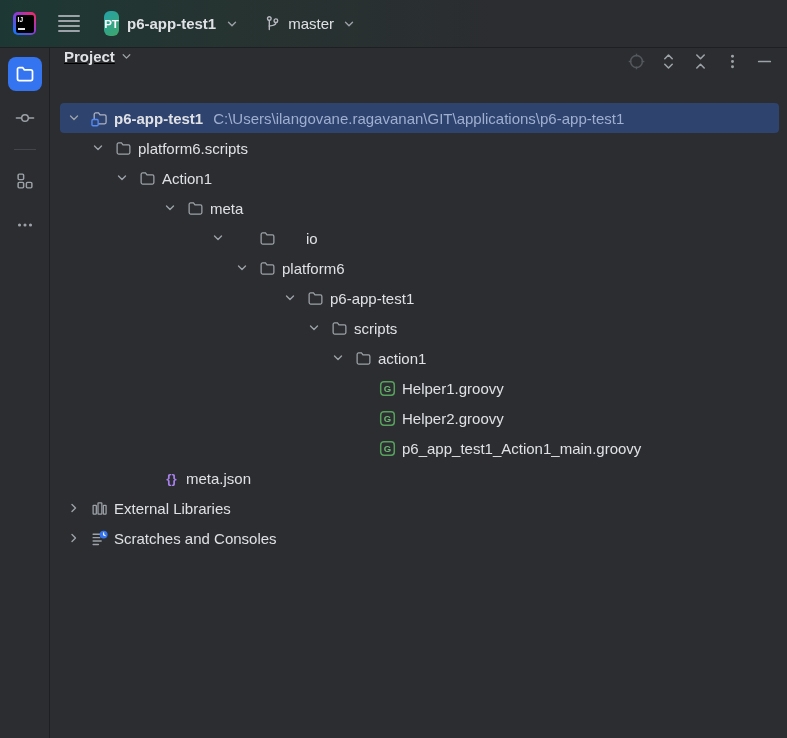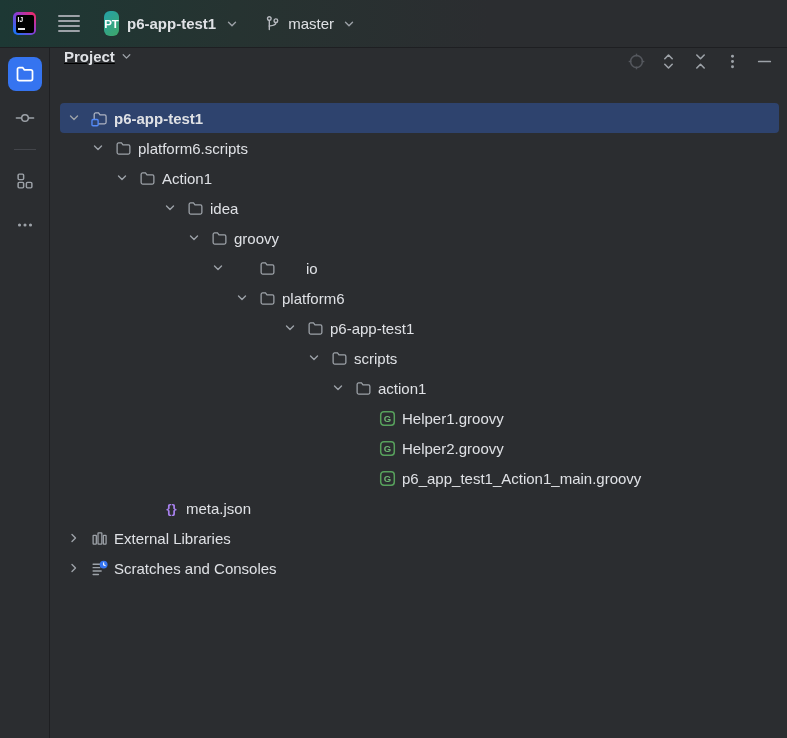--- a/index.html
+++ b/index.html
@@ -202,20 +202,21 @@
               <polyline points="4.5,6 8,9.5 11.5,6" fill="none" stroke="#9da2a8" stroke-width="1.4" stroke-linecap="round" stroke-linejoin="round"></polyline>
             </svg>
           </span>
           <span class="ricon">
             <svg width="17" height="17" viewBox="0 0 16 16">
               <path d="M3 4.2 C3 3.4 3.6 2.8 4.4 2.8 H7.1 L8.5 4.6 H12.8 C13.6 4.6 14.2 5.2 14.2 6 V11.6 C14.2 12.4 13.6 13 12.8 13 H4.4 C3.6 13 3 12.4 3 11.6 Z" fill="none" stroke="#aeb4c2" stroke-width="1.2"></path>
               <rect x="0.9" y="9" width="5.8" height="5.8" rx="1" fill="#2e436e" stroke="#548af7" stroke-width="1.3"></rect>
             </svg>
           </span>
           <span class="label">p6-app-test1</span>
+          <span class="path">C:\Users\ilangovane.ragavanan\GIT\applications\p6-app-test1</span>
         </div>
         <div class="row" style="padding-left: 29px;">
           <span class="chev">
             <svg width="16" height="16" viewBox="0 0 16 16">
               <polyline points="4.5,6 8,9.5 11.5,6" fill="none" stroke="#9da2a8" stroke-width="1.4" stroke-linecap="round" stroke-linejoin="round"></polyline>
             </svg>
           </span>
           <span class="ricon">
             <svg width="17" height="17" viewBox="0 0 16 16">
               <path d="M2 4.2 C2 3.4 2.6 2.8 3.4 2.8 H6.1 L7.5 4.6 H12.6 C13.4 4.6 14 5.2 14 6 V11.8 C14 12.6 13.4 13.2 12.6 13.2 H3.4 C2.6 13.2 2 12.6 2 11.8 Z" fill="none" stroke="#9da2a8" stroke-width="1.2"></path>
@@ -240,34 +241,21 @@
           <span class="chev">
             <svg width="16" height="16" viewBox="0 0 16 16">
               <polyline points="4.5,6 8,9.5 11.5,6" fill="none" stroke="#9da2a8" stroke-width="1.4" stroke-linecap="round" stroke-linejoin="round"></polyline>
             </svg>
           </span>
           <span class="ricon">
             <svg width="17" height="17" viewBox="0 0 16 16">
               <path d="M2 4.2 C2 3.4 2.6 2.8 3.4 2.8 H6.1 L7.5 4.6 H12.6 C13.4 4.6 14 5.2 14 6 V11.8 C14 12.6 13.4 13.2 12.6 13.2 H3.4 C2.6 13.2 2 12.6 2 11.8 Z" fill="none" stroke="#9da2a8" stroke-width="1.2"></path>
             </svg>
           </span>
-          <span class="label">idea</span>
-        </div>
-        <div class="row" style="padding-left: 125px;">
-          <span class="chev">
-            <svg width="16" height="16" viewBox="0 0 16 16">
-              <polyline points="4.5,6 8,9.5 11.5,6" fill="none" stroke="#9da2a8" stroke-width="1.4" stroke-linecap="round" stroke-linejoin="round"></polyline>
-            </svg>
-          </span>
-          <span class="ricon">
-            <svg width="17" height="17" viewBox="0 0 16 16">
-              <path d="M2 4.2 C2 3.4 2.6 2.8 3.4 2.8 H6.1 L7.5 4.6 H12.6 C13.4 4.6 14 5.2 14 6 V11.8 C14 12.6 13.4 13.2 12.6 13.2 H3.4 C2.6 13.2 2 12.6 2 11.8 Z" fill="none" stroke="#9da2a8" stroke-width="1.2"></path>
-            </svg>
-          </span>
-          <span class="label">groovy</span>
+          <span class="label">meta</span>
         </div>
         <div class="row" style="padding-left: 149px; gap: 24px;">
           <span class="chev">
             <svg width="16" height="16" viewBox="0 0 16 16">
               <polyline points="4.5,6 8,9.5 11.5,6" fill="none" stroke="#9da2a8" stroke-width="1.4" stroke-linecap="round" stroke-linejoin="round"></polyline>
             </svg>
           </span>
           <span class="ricon">
             <svg width="17" height="17" viewBox="0 0 16 16">
               <path d="M2 4.2 C2 3.4 2.6 2.8 3.4 2.8 H6.1 L7.5 4.6 H12.6 C13.4 4.6 14 5.2 14 6 V11.8 C14 12.6 13.4 13.2 12.6 13.2 H3.4 C2.6 13.2 2 12.6 2 11.8 Z" fill="none" stroke="#9da2a8" stroke-width="1.2"></path>

